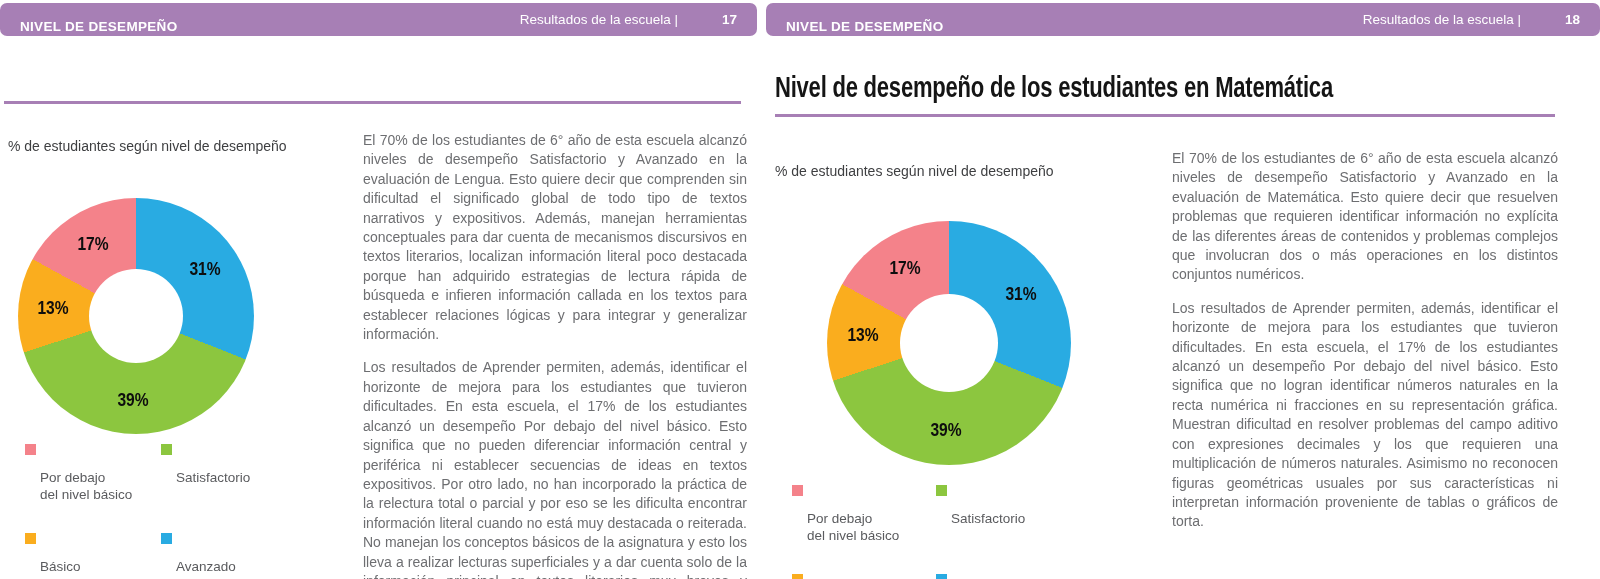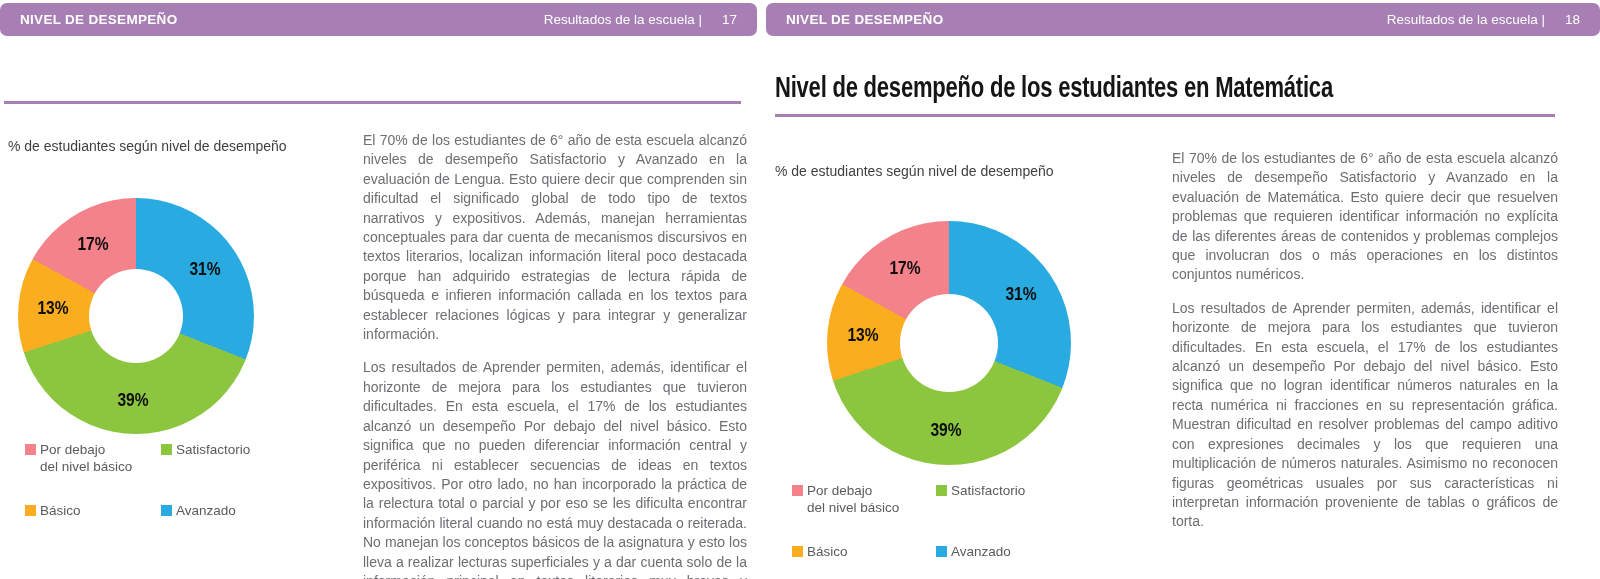--- a/index.html
+++ b/index.html
@@ -3,25 +3,25 @@
 <meta charset="utf-8">
 <style>
   html,body{margin:0;padding:0;background:#fff;}
   body{width:1600px;height:579px;position:relative;overflow:hidden;
        font-family:"Liberation Sans",sans-serif;-webkit-font-smoothing:antialiased;}
   .page{position:absolute;top:0;bottom:0;}
   .page0{left:0;width:757px;}
   .page1{left:766px;width:834px;}
 
   .topbar{position:absolute;top:3px;left:0;right:0;height:33px;background:#A77FB5;
-          border-radius:7px;display:flex;align-items:center;justify-content:space-between;
-          padding:0 20px;box-sizing:border-box;color:#fff;}
+          border-radius:7px;display:flex;justify-content:space-between;
+          padding:16px 20px;box-sizing:border-box;color:#fff;}
   .topbar-title{font-weight:700;font-size:13.5px;letter-spacing:.3px;}
   .topbar-right{font-size:13.5px;display:flex;align-items:center;gap:19px;}
-  .pagenum{margin-left:1px;}
+  .pagenum{margin-left:25px;font-weight:bold;}
 
   .page-title{position:absolute;margin:0;font-weight:700;font-size:29px;color:#151515;
               white-space:nowrap;line-height:1;}
   .page0 .page-title{left:4px;top:58px;}
   .page1 .page-title{left:9px;top:73px;}
   .condense{display:inline-block;transform:scaleX(0.76);transform-origin:0 50%;letter-spacing:-0.3px;}
 
   .rule{position:absolute;height:3px;background:#A77FB5;}
   .page0 .rule{left:4px;width:737px;top:101px;}
   .page1 .rule{left:9px;width:780px;top:114px;}
@@ -36,21 +36,21 @@
   .page1 .donut{width:244px;height:244px;margin:42px 0 0 52px;}
   .donut::after{content:"";position:absolute;inset:30%;background:#fff;border-radius:50%;}
   .slice-label{position:absolute;transform:translate(-50%,-50%) scaleX(0.82);
                font-weight:700;font-size:19px;color:#0e0e0e;z-index:2;white-space:nowrap;}
 
   .legend{position:absolute;display:grid;row-gap:27px;}
   .page0 .legend{left:25px;top:441px;grid-template-columns:136px auto;}
   .page1 .legend{left:26px;top:482px;grid-template-columns:144px auto;}
   .legend-item{display:flex;align-items:flex-start;font-size:13.5px;color:#5a5b5e;}
   .swatch{width:11px;height:11px;margin:3px 4px 0 0;flex:none;}
-  .legend-label{white-space:pre-line;line-height:17px;}
+  .legend-label{white-space:pre-line;line-height:17px;margin-top:28px;}
 
   .text-col{position:absolute;text-align:justify;color:#6d6e71;font-size:14px;line-height:19.4px;}
   .page0 .text-col{left:363px;top:131px;width:384px;}
   .page1 .text-col{left:406px;top:149px;width:386px;}
   .text-col p{margin:0 0 14px 0;}
 </style>
 </head>
 <body>
 
 <div>

